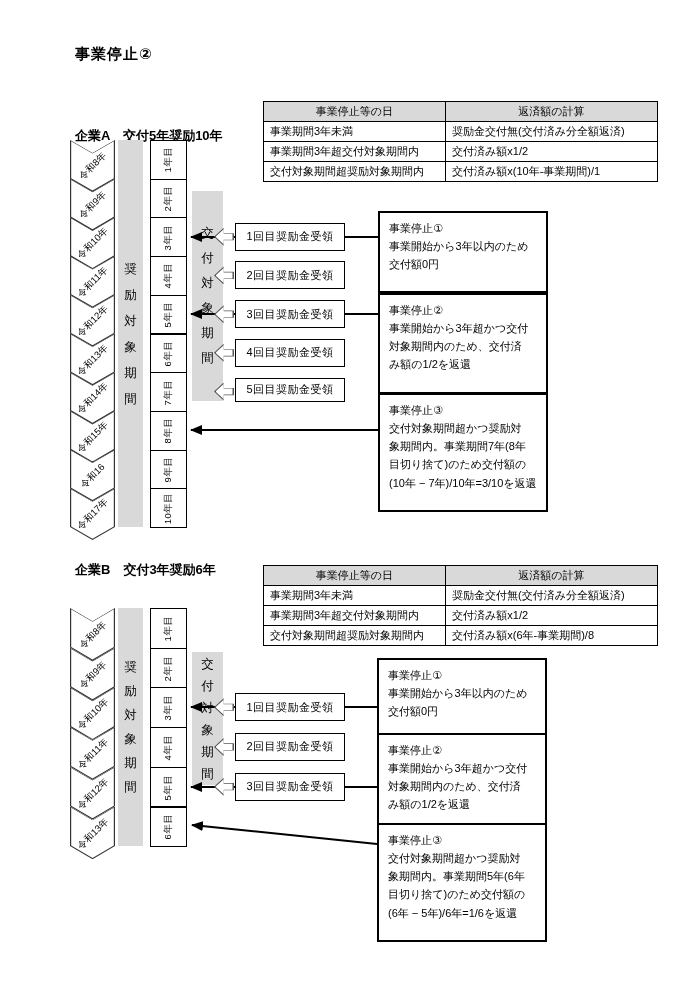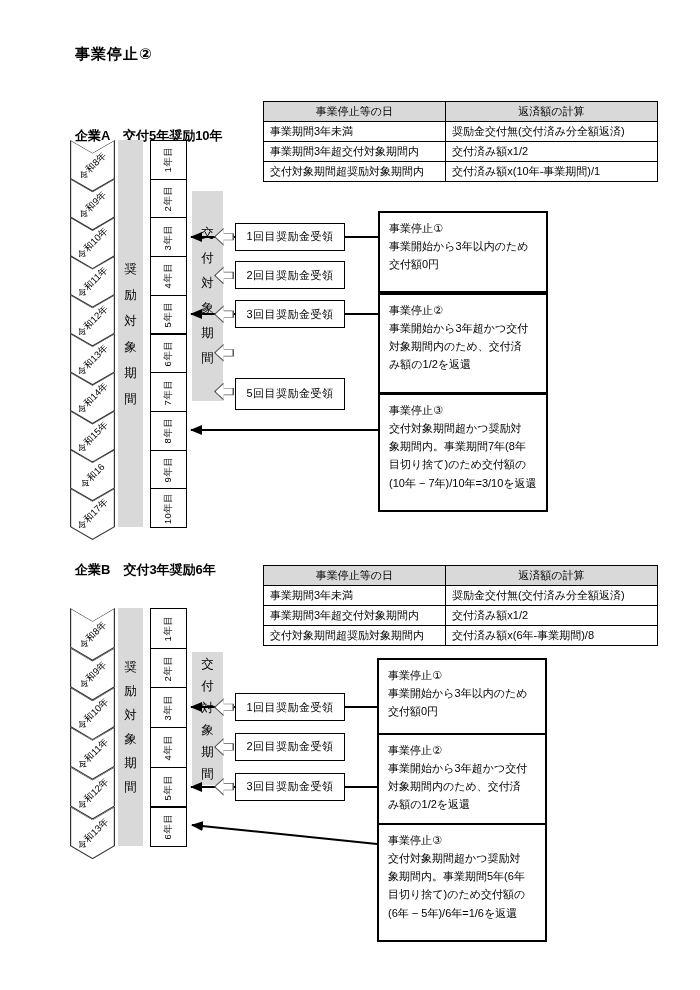--- a/index.html
+++ b/index.html
@@ -208,25 +208,28 @@
         <div class="bo"></div>
         <div class="bi"></div>
       </div>
       <div class="rbox" style="left: 235px; top: 300.15px; width: 110px; height: 28px;">
         <span>3回目奨励金受領</span>
       </div>
       <div class="barrow" style="left: 214px; top: 343.85px; width: 20px; height: 18px;">
         <div class="bo"></div>
         <div class="bi"></div>
       </div>
+      <div class="rbox" style="left: 235px; top: 338.85px; width: 110px; height: 28px;">
+        <span>4回目奨励金受領</span>
+      </div>
       <div class="barrow" style="left: 214px; top: 382.55px; width: 20px; height: 18px;">
         <div class="bo"></div>
         <div class="bi"></div>
       </div>
-      <div class="rbox" style="left: 235px; top: 377.55px; width: 110px; height: 32px;">
+      <div class="rbox" style="left: 235px; top: 377.55px; width: 110px; height: 24px;">
         <span>5回目奨励金受領</span>
       </div>
     </div>
 
   <div class="note" style="left:378px; top:211px;">事業停止①
 事業開始から3年以内のため
 交付額0円</div>
   <div class="note" style="left:378px; top:293px;">事業停止②
 事業開始から3年超かつ交付
 対象期間内のため、交付済

